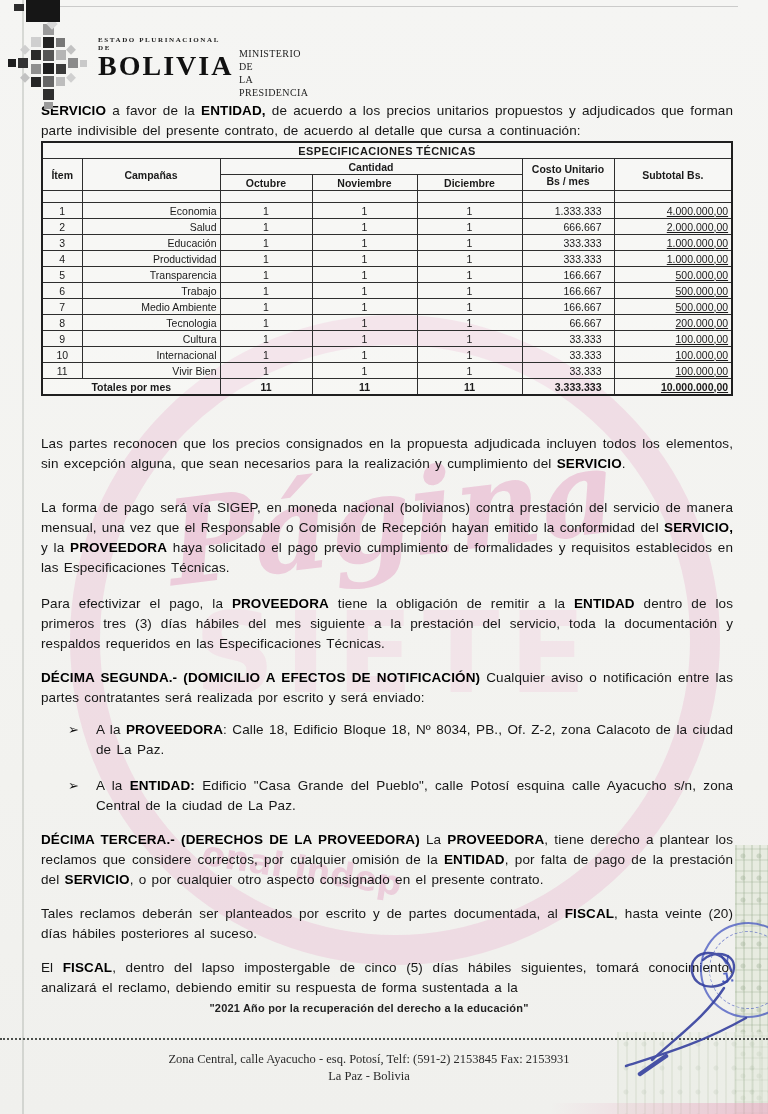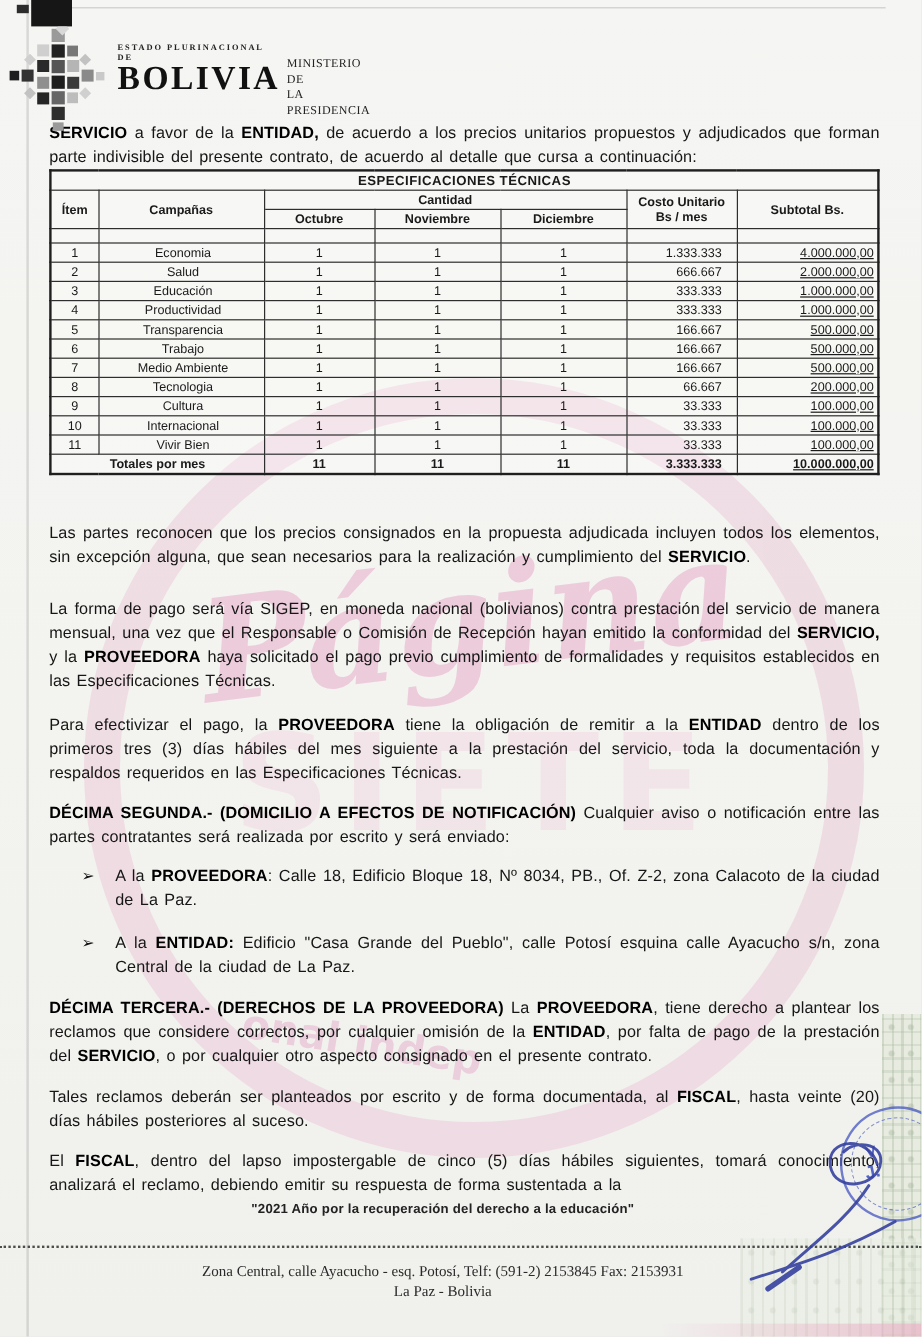--- a/index.html
+++ b/index.html
@@ -24,21 +24,21 @@
   .content{position:absolute;left:41px;top:101px;width:692px;z-index:2;}
   .para{font-size:13.5px;line-height:20px;text-align:justify;letter-spacing:.1px;word-spacing:1.4px;color:#161616;margin:0;}
   .para b{color:#000;}
   
   .tblwrap{}
   table{width:100%;border-collapse:collapse;border:2px solid #1f1f1f;table-layout:fixed;background:rgba(255,255,255,.25);}
   th,td{border:1px solid #2e2e2e;padding:1px 3px;font-size:10.5px;height:13px;overflow:hidden;white-space:nowrap;}
   th{font-weight:bold;text-align:center;}
   .t-title th{font-size:11px;letter-spacing:.4px;height:13px;}
   td.c{text-align:center;}
-  td.l{text-align:center;padding-left:6px;}
+  td.l{text-align:right;padding-left:6px;}
   td.num{text-align:right;padding-right:12px;}
   td.num2{text-align:right;padding-right:3px;text-decoration:underline;}
   tr.spacer td{height:9px;}
   tr.totals td{font-weight:bold;}
   .uc2{font-weight:bold;}
   
   .mt-p1{margin-top:38px;} .mt-p2{margin-top:24px;} .mt-p3{margin-top:16px;}
   .mt-p4{margin-top:14px;} .mt-p5{margin-top:14px;} .mt-p6{margin-top:14px;} .mt-p7{margin-top:14px;}
   .bullet{position:relative;padding-left:55px;margin-top:12px;}
   .bullet + .bullet{margin-top:16px;}
@@ -291,21 +291,21 @@
     <div class="para bullet">
       <span class="arr">➢</span>
       <span><span>A la </span><b>PROVEEDORA</b><span>: Calle 18, Edificio Bloque 18, Nº 8034, PB., Of. Z-2, zona Calacoto de la ciudad de La Paz.</span></span>
     </div>
     <div class="para bullet">
       <span class="arr">➢</span>
       <span><span>A la </span><b>ENTIDAD:</b><span> Edificio "Casa Grande del Pueblo", calle Potosí esquina calle Ayacucho s/n, zona Central de la ciudad de La Paz.</span></span>
     </div>
 
     <p class="para mt-p5"><b>DÉCIMA TERCERA.- (DERECHOS DE LA PROVEEDORA)</b><span> La </span><b>PROVEEDORA</b><span>, tiene derecho a plantear los reclamos que considere correctos, por cualquier omisión de la </span><b>ENTIDAD</b><span>, por falta de pago de la prestación del </span><b>SERVICIO</b><span>, o por cualquier otro aspecto consignado en el presente contrato.</span></p>
-    <p class="para mt-p6"><span>Tales reclamos deberán ser planteados por escrito y de forma documentada, al </span><b>FISCAL</b><span>, hasta veinte (20) días hábiles posteriores al suceso.</span></p>
+    <p class="para mt-p6"><span>Tales reclamos deberán ser planteados por escrito y de partes documentada, al </span><b>FISCAL</b><span>, hasta veinte (20) días hábiles posteriores al suceso.</span></p>
     <p class="para mt-p7"><span>El </span><b>FISCAL</b><span>, dentro del lapso impostergable de cinco (5) días hábiles siguientes, tomará conocimiento, analizará el reclamo, debiendo emitir su respuesta de forma sustentada a la</span></p>
   </div>
 
   <div class="slogan">"2021 Año por la recuperación del derecho a la educación"</div>
   <div class="dotline"></div>
   <div class="footer">
     <div>Zona Central, calle Ayacucho - esq. Potosí, Telf: (591-2) 2153845 Fax: 2153931</div>
     <div>La Paz - Bolivia</div>
   </div>
 

